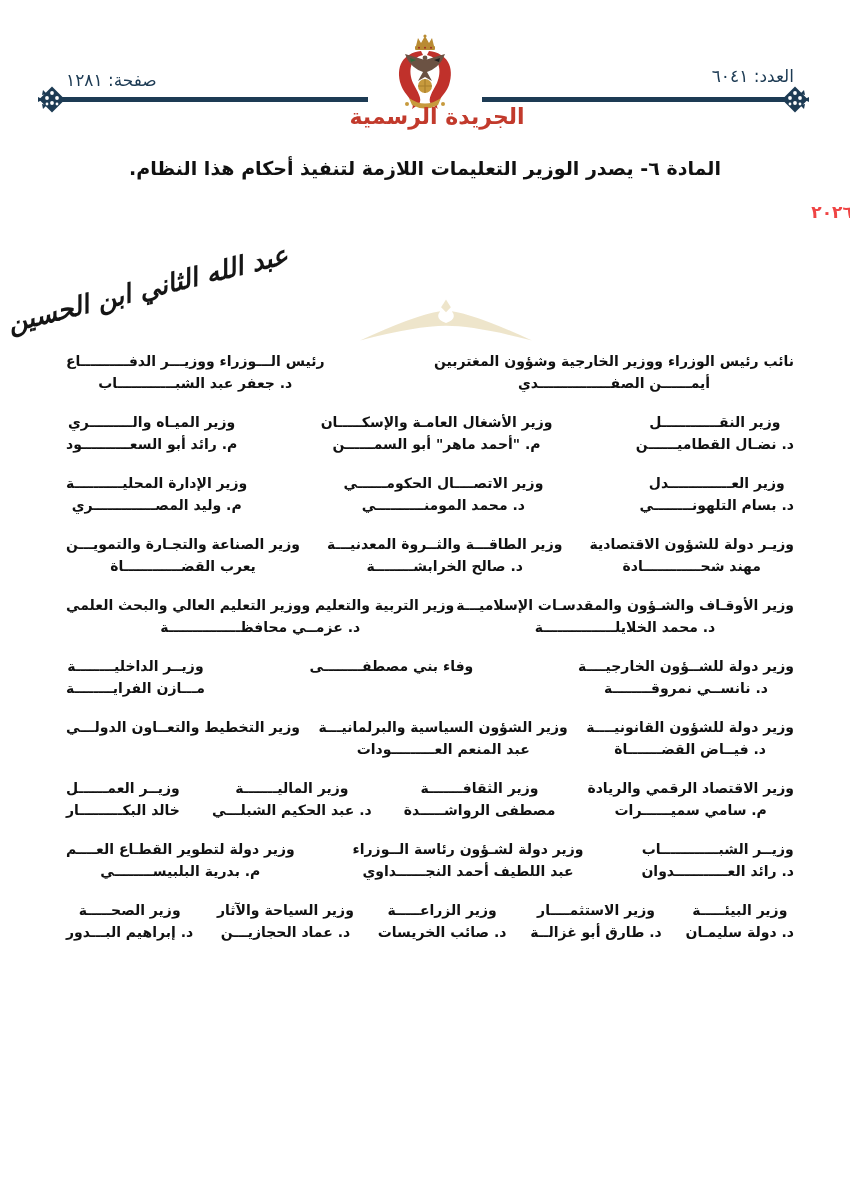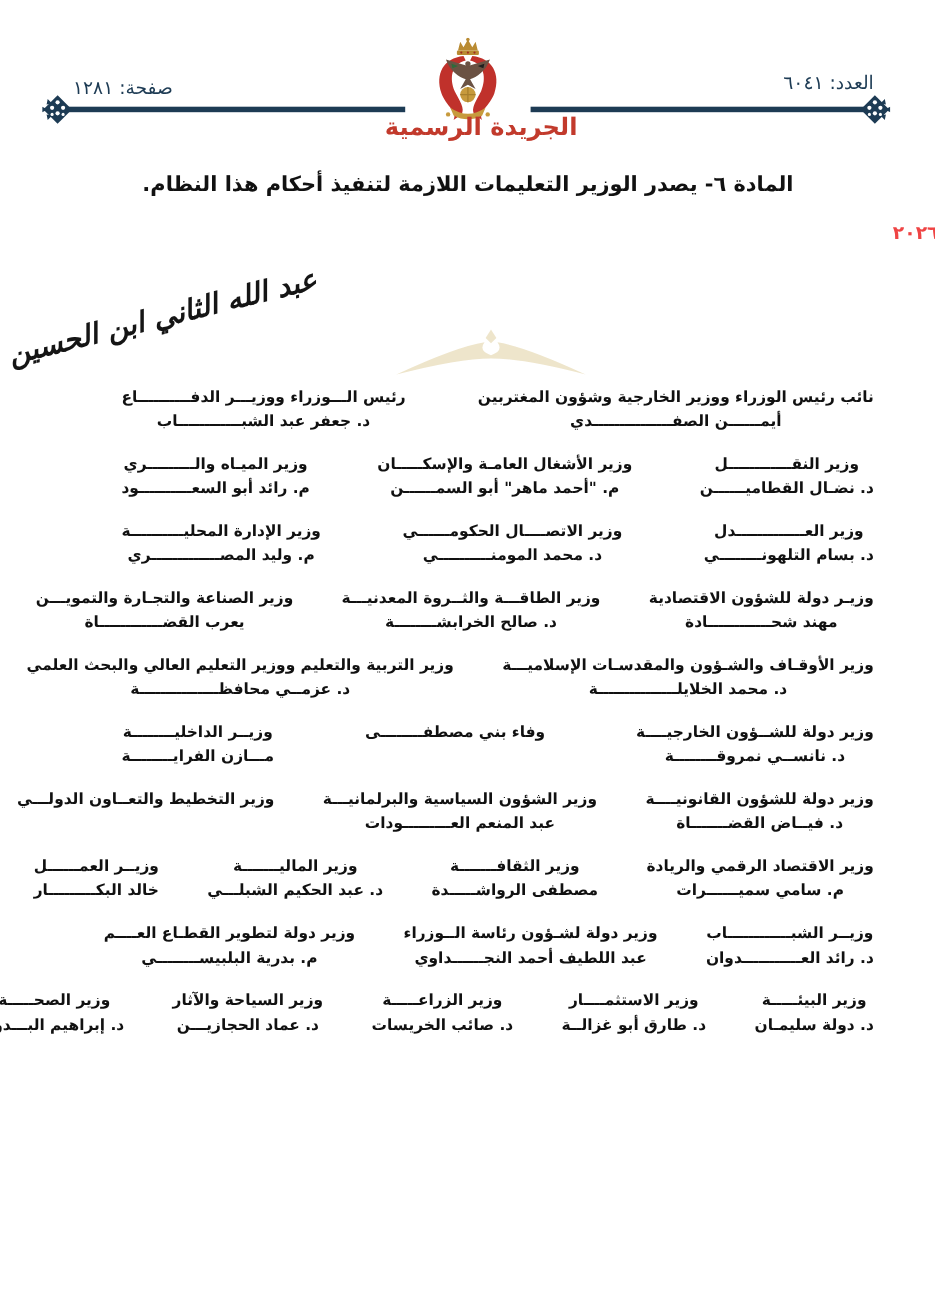--- a/index.html
+++ b/index.html
@@ -71,21 +71,20 @@
     align-items:flex-start;
     margin-bottom:17px;
   }
   .min-entry{
     text-align:center;
     white-space:nowrap;
     font-weight:bold;
     font-size:14px;
     line-height:22px;
     color:#111;
-    margin-left:44px;
   }
   .min-title{}
   .min-name{}
 </style>
 </head>
 <body>
 
 <div class="page">
 
   <span class="hdr-label hdr-issue">العدد: ٦٠٤١</span>

